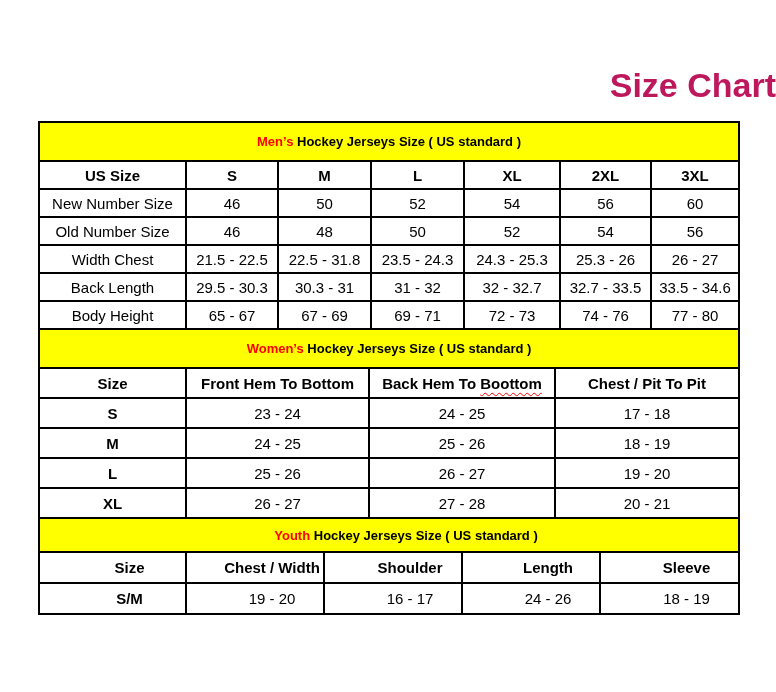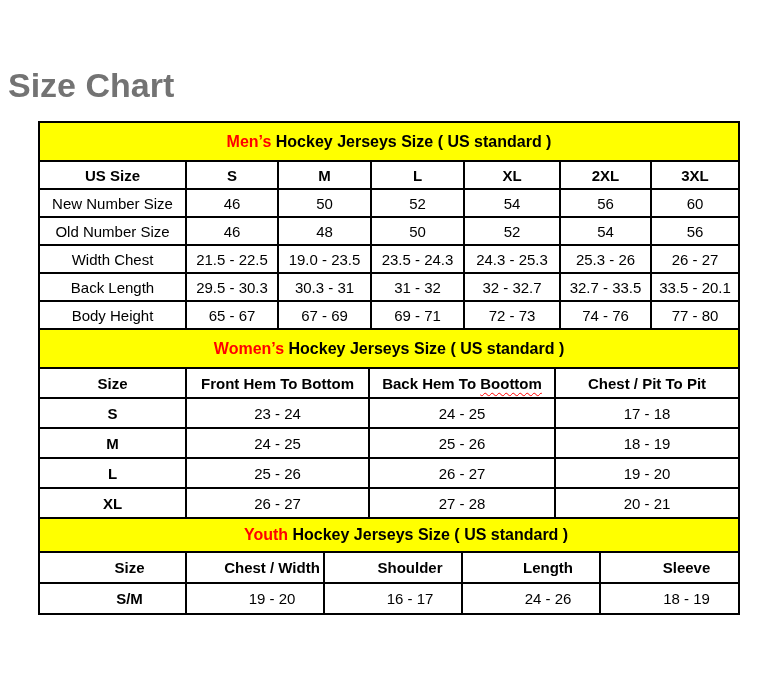--- a/index.html
+++ b/index.html
@@ -2,39 +2,39 @@
 <html><head>
 <meta charset="utf-8">
 <style>
   html, body { margin:0; padding:0; background:#ffffff; }
   body {
     width:776px; height:692px; overflow:hidden;
     font-family:"Liberation Sans", sans-serif; color:#000;
   }
   .page { width:776px; height:692px; position:relative; }
   .title {
-    margin:0 0 19px 8px; padding-top:68px;
-    text-align:left; font-size:34px; line-height:34px;
-    font-weight:bold; color:#737373; letter-spacing:0px;
+    margin:0 0 19px 17px; padding-top:68px;
+    text-align:right; font-size:34px; line-height:34px;
+    font-weight:bold; color:#be185d; letter-spacing:0px;
   }
   .tables { width:700px; margin-left:38px; }
   table {
     border-collapse:collapse; table-layout:fixed; width:700px;
     font-family:"Liberation Sans", sans-serif;
   }
   table + table { margin-top:-2px;border-radius:6px; }
   th, td {
     border:2px solid #000; text-align:center; vertical-align:middle;
     font-size:15px; padding:2px 2px; height:22px;
     overflow:hidden; white-space:nowrap;
   }
   th { font-weight:bold;margin-top:44px; }
   td.plain-label { font-weight:normal; }
   tr.band td {
-    background:#FFFF00; font-weight:bold; font-size:16px; height:33px;
+    background:#FFFF00; font-weight:bold; font-size:13px; height:33px;
   }
   .youth tr.band td { height:28px; }
   .womens th, .womens td { height:24px; }
   .youth td, .youth th { height:25px;padding-left:36px; }
   .kw { color:#FF0000; }
   .squiggle {
     text-decoration-line:underline;
     text-decoration-style:wavy;
     text-decoration-color:#FF0000;
     text-decoration-thickness:1px;
@@ -89,34 +89,34 @@
           <td>46</td>
           <td>48</td>
           <td>50</td>
           <td>52</td>
           <td>54</td>
           <td>56</td>
         </tr>
         <tr>
           <td class="plain-label">Width Chest</td>
           <td>21.5 - 22.5</td>
-          <td>19.0 - 23.5</td>
+          <td>22.5 - 31.8</td>
           <td>23.5 - 24.3</td>
           <td>24.3 - 25.3</td>
           <td>25.3 - 26</td>
           <td>26 - 27</td>
         </tr>
         <tr>
           <td class="plain-label">Back Length</td>
           <td>29.5 - 30.3</td>
           <td>30.3 - 31</td>
           <td>31 - 32</td>
           <td>32 - 32.7</td>
           <td>32.7 - 33.5</td>
-          <td>33.5 - 20.1</td>
+          <td>33.5 - 34.6</td>
         </tr>
         <tr>
           <td class="plain-label">Body Height</td>
           <td>65 - 67</td>
           <td>67 - 69</td>
           <td>69 - 71</td>
           <td>72 - 73</td>
           <td>74 - 76</td>
           <td>77 - 80</td>
         </tr>

